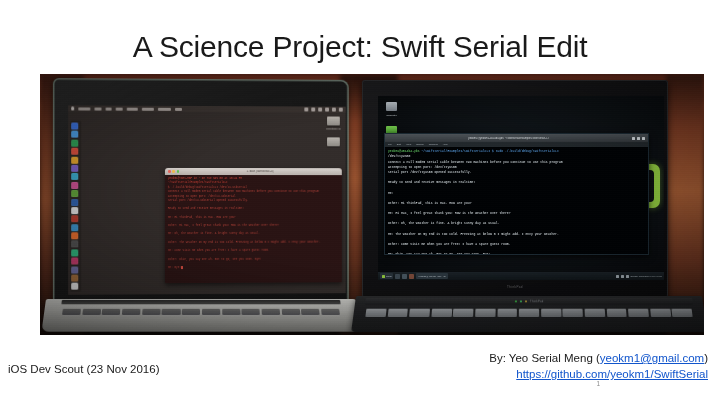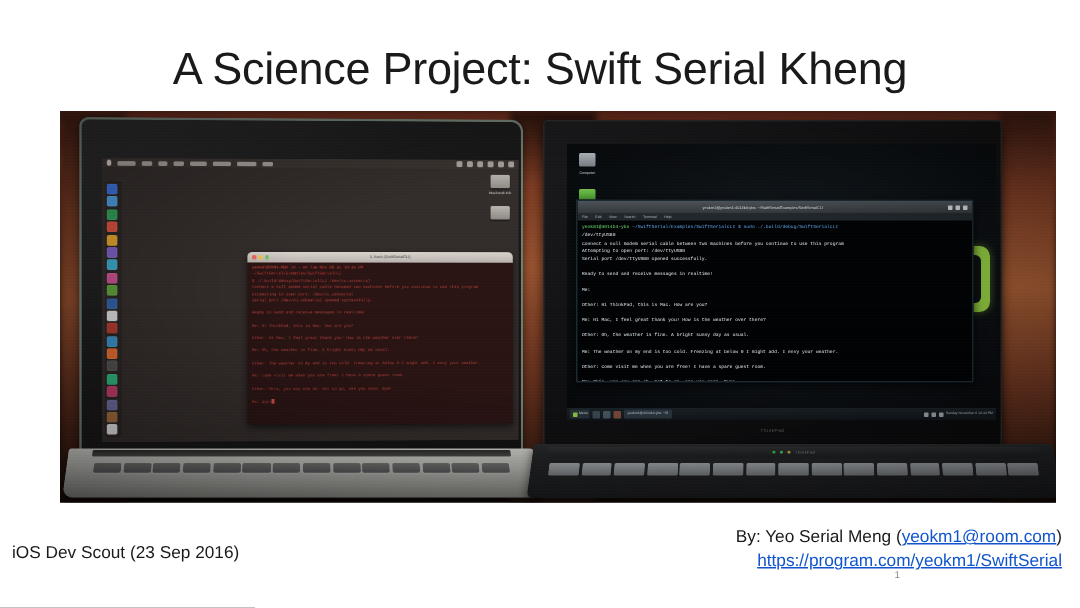--- a/index.html
+++ b/index.html
@@ -527,21 +527,21 @@
     position: absolute;
     right: 120px;
     top: 380px;
     font-size: 6.5px;
     color: #8a8a8a;
   }
 </style>
 </head>
 <body>
 
-<h1 class="slide-title">A Science Project: Swift Serial Kheng</h1>
+<h1 class="slide-title">A Science Project: Swift Serial Edit</h1>
 
 <div class="photo">
   <div class="photo-bg"></div>
   <div class="wood-top"></div>
   <div class="wood-left"></div>
   <div class="wood-mid"></div>
   <div class="wood-right"></div>
 
   <div class="macbook">
     <div class="mb-lid">
@@ -756,20 +756,20 @@
           <span></span>
           <span></span>
       </div>
     </div>
   </div>
 
   <div class="photo-vignette"></div>
   <div class="photo-grain"></div>
 </div>
 
-<div class="footer-left">iOS Dev Scout (23 Sep 2016)</div>
+<div class="footer-left">iOS Dev Scout (23 Nov 2016)</div>
 
 <div class="footer-right">
-  <div><span>By: Yeo Serial Meng (</span><a href="#">yeokm1@room.com</a><span>)</span></div>
-  <div><a href="#">https://program.com/yeokm1/SwiftSerial</a></div>
+  <div><span>By: Yeo Serial Meng (</span><a href="#">yeokm1@gmail.com</a><span>)</span></div>
+  <div><a href="#">https://github.com/yeokm1/SwiftSerial</a></div>
 </div>
 
 <div class="page-number">1</div>
 
 </body></html>

